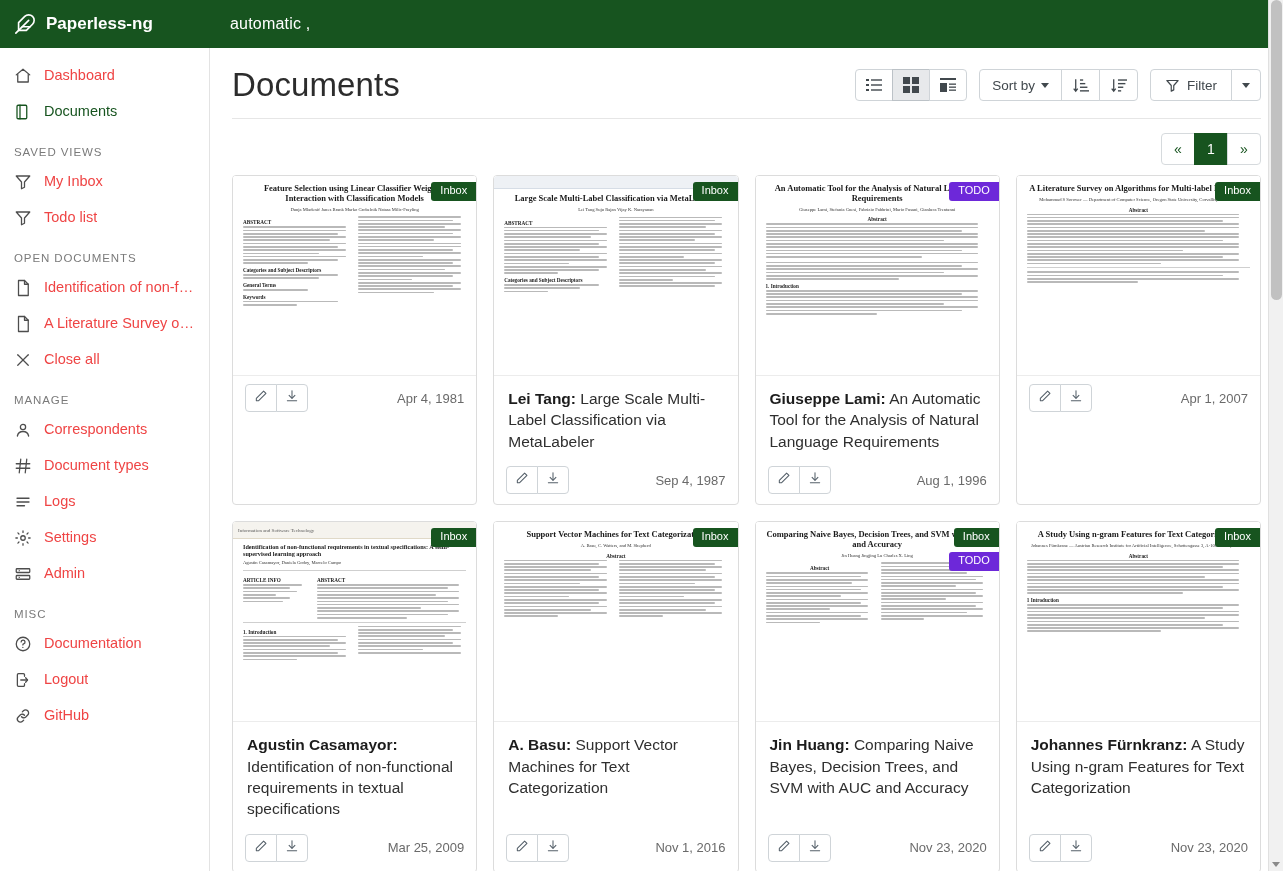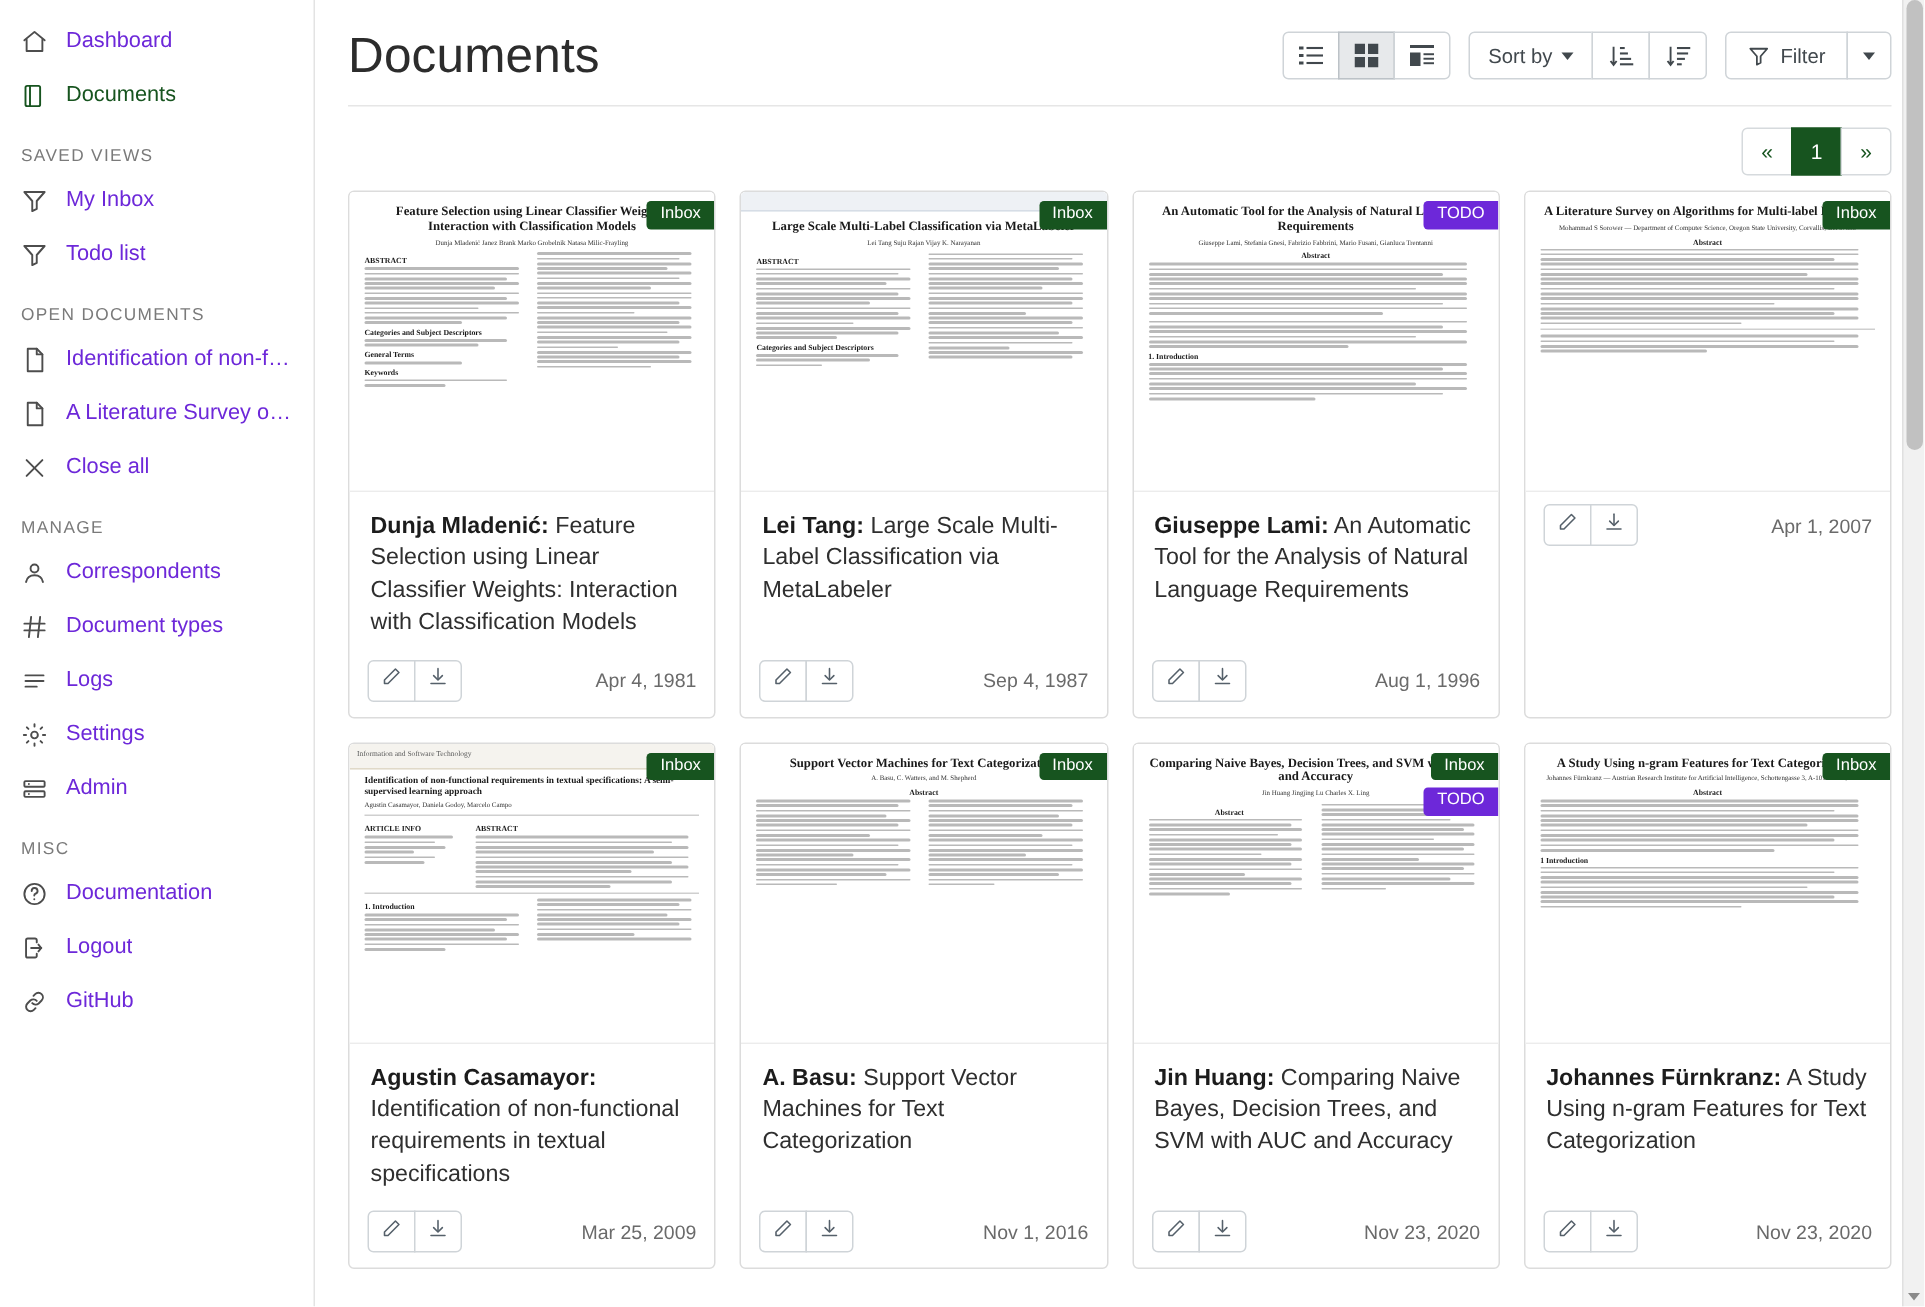--- a/index.html
+++ b/index.html
@@ -31,21 +31,21 @@
   .body { flex: 1; display: flex; min-height: 0; }
 
   
   .sidebar {
     width: 210px; flex: 0 0 210px; background: #ffffff;
     border-right: 1px solid #e3e3e3; padding-top: 10px;
     overflow: hidden;
   }
   .nav-item {
     display: flex; align-items: center; gap: 12px;
-    padding: 9px 14px; font-size: 14.5px; color: #6d28d9; cursor: pointer;
+    padding: 9px 14px; font-size: 14.5px; color: #ef4444; cursor: pointer;
     line-height: 1.1;
   }
   .nav-item.active { color: #17541f; font-weight: 500; }
   .nav-item .ico { width: 18px; height: 18px; flex: 0 0 18px; color: #4d4d4d; }
   .nav-item.active .ico { color: #17541f; }
   .nav-item .lbl { white-space: nowrap; overflow: hidden; text-overflow: ellipsis; }
   .nav-section {
     padding: 16px 14px 6px 14px; font-size: 11.5px; letter-spacing: .9px;
     color: #7a7a7a; text-transform: uppercase;
   }
@@ -170,20 +170,35 @@
   }
   .scroll .arrow { position:absolute; left:3px; width:0;height:0; }
   .scroll .up { top:4px; border-left:4px solid transparent;border-right:4px solid transparent;border-bottom:5px solid #8a8a8a;}
   .scroll .down { bottom:4px; border-left:4px solid transparent;border-right:4px solid transparent;border-top:5px solid #8a8a8a;}
 </style>
 </head>
 <body>
 
 <div id="app">
 
+  <div class="topbar">
+    <div class="brand">
+      <span class="logo">
+        <svg width="22" height="22" viewBox="0 0 24 24" fill="none" stroke="#ffffff" stroke-width="1.8" stroke-linecap="round" stroke-linejoin="round">
+          <path d="M20.24 12.24a6 6 0 0 0-8.49-8.49L5 10.5V19h8.5z"></path>
+          <line x1="16" y1="8" x2="2" y2="22"></line>
+          <line x1="17.5" y1="15" x2="9" y2="15"></line>
+        </svg>
+      </span>
+      <span>Paperless-ng</span>
+    </div>
+    <div class="searchbar">
+      <span class="q">automatic ,</span>
+    </div>
+  </div>
 
   <div class="body">
 
     <div class="sidebar">
 
       <div class="nav-item">
         <span class="ico">
           <svg width="18" height="18" viewBox="0 0 24 24" fill="none" stroke="currentColor" stroke-width="1.7" stroke-linecap="round" stroke-linejoin="round">
               <path d="M3 10.5L12 3l9 7.5"></path>
               <path d="M5 10v10h14V10"></path>
@@ -497,26 +512,20 @@
                         <div class="ln w95"></div>
                         <div class="ln w70"></div>
                     </div>
                   </div>
                 </div>
               </div>
               <div class="badges">
                 <div class="badge inbox">Inbox</div>
               </div>
             </div>
-            <div class="card-body">
-              <div class="card-title">
-                <span class="who">Dunja Mladenić:</span>
-                <span>Feature Selection using Linear Classifier Weights: Interaction with Classification Models</span>
-              </div>
-            </div>
             <div class="card-foot">
               <div class="icon-btns">
                 <div class="ibtn">
                   <span><svg width="14" height="14" viewBox="0 0 24 24" fill="none" stroke="currentColor" stroke-width="1.8" stroke-linecap="round" stroke-linejoin="round">
                         <path d="M16.5 3.5l4 4L8 20H4v-4z"></path>
                       </svg></span>
                 </div>
                 <div class="ibtn">
                   <span><svg width="14" height="14" viewBox="0 0 24 24" fill="none" stroke="currentColor" stroke-width="1.8" stroke-linecap="round" stroke-linejoin="round">
                         <path d="M12 3v12"></path>

